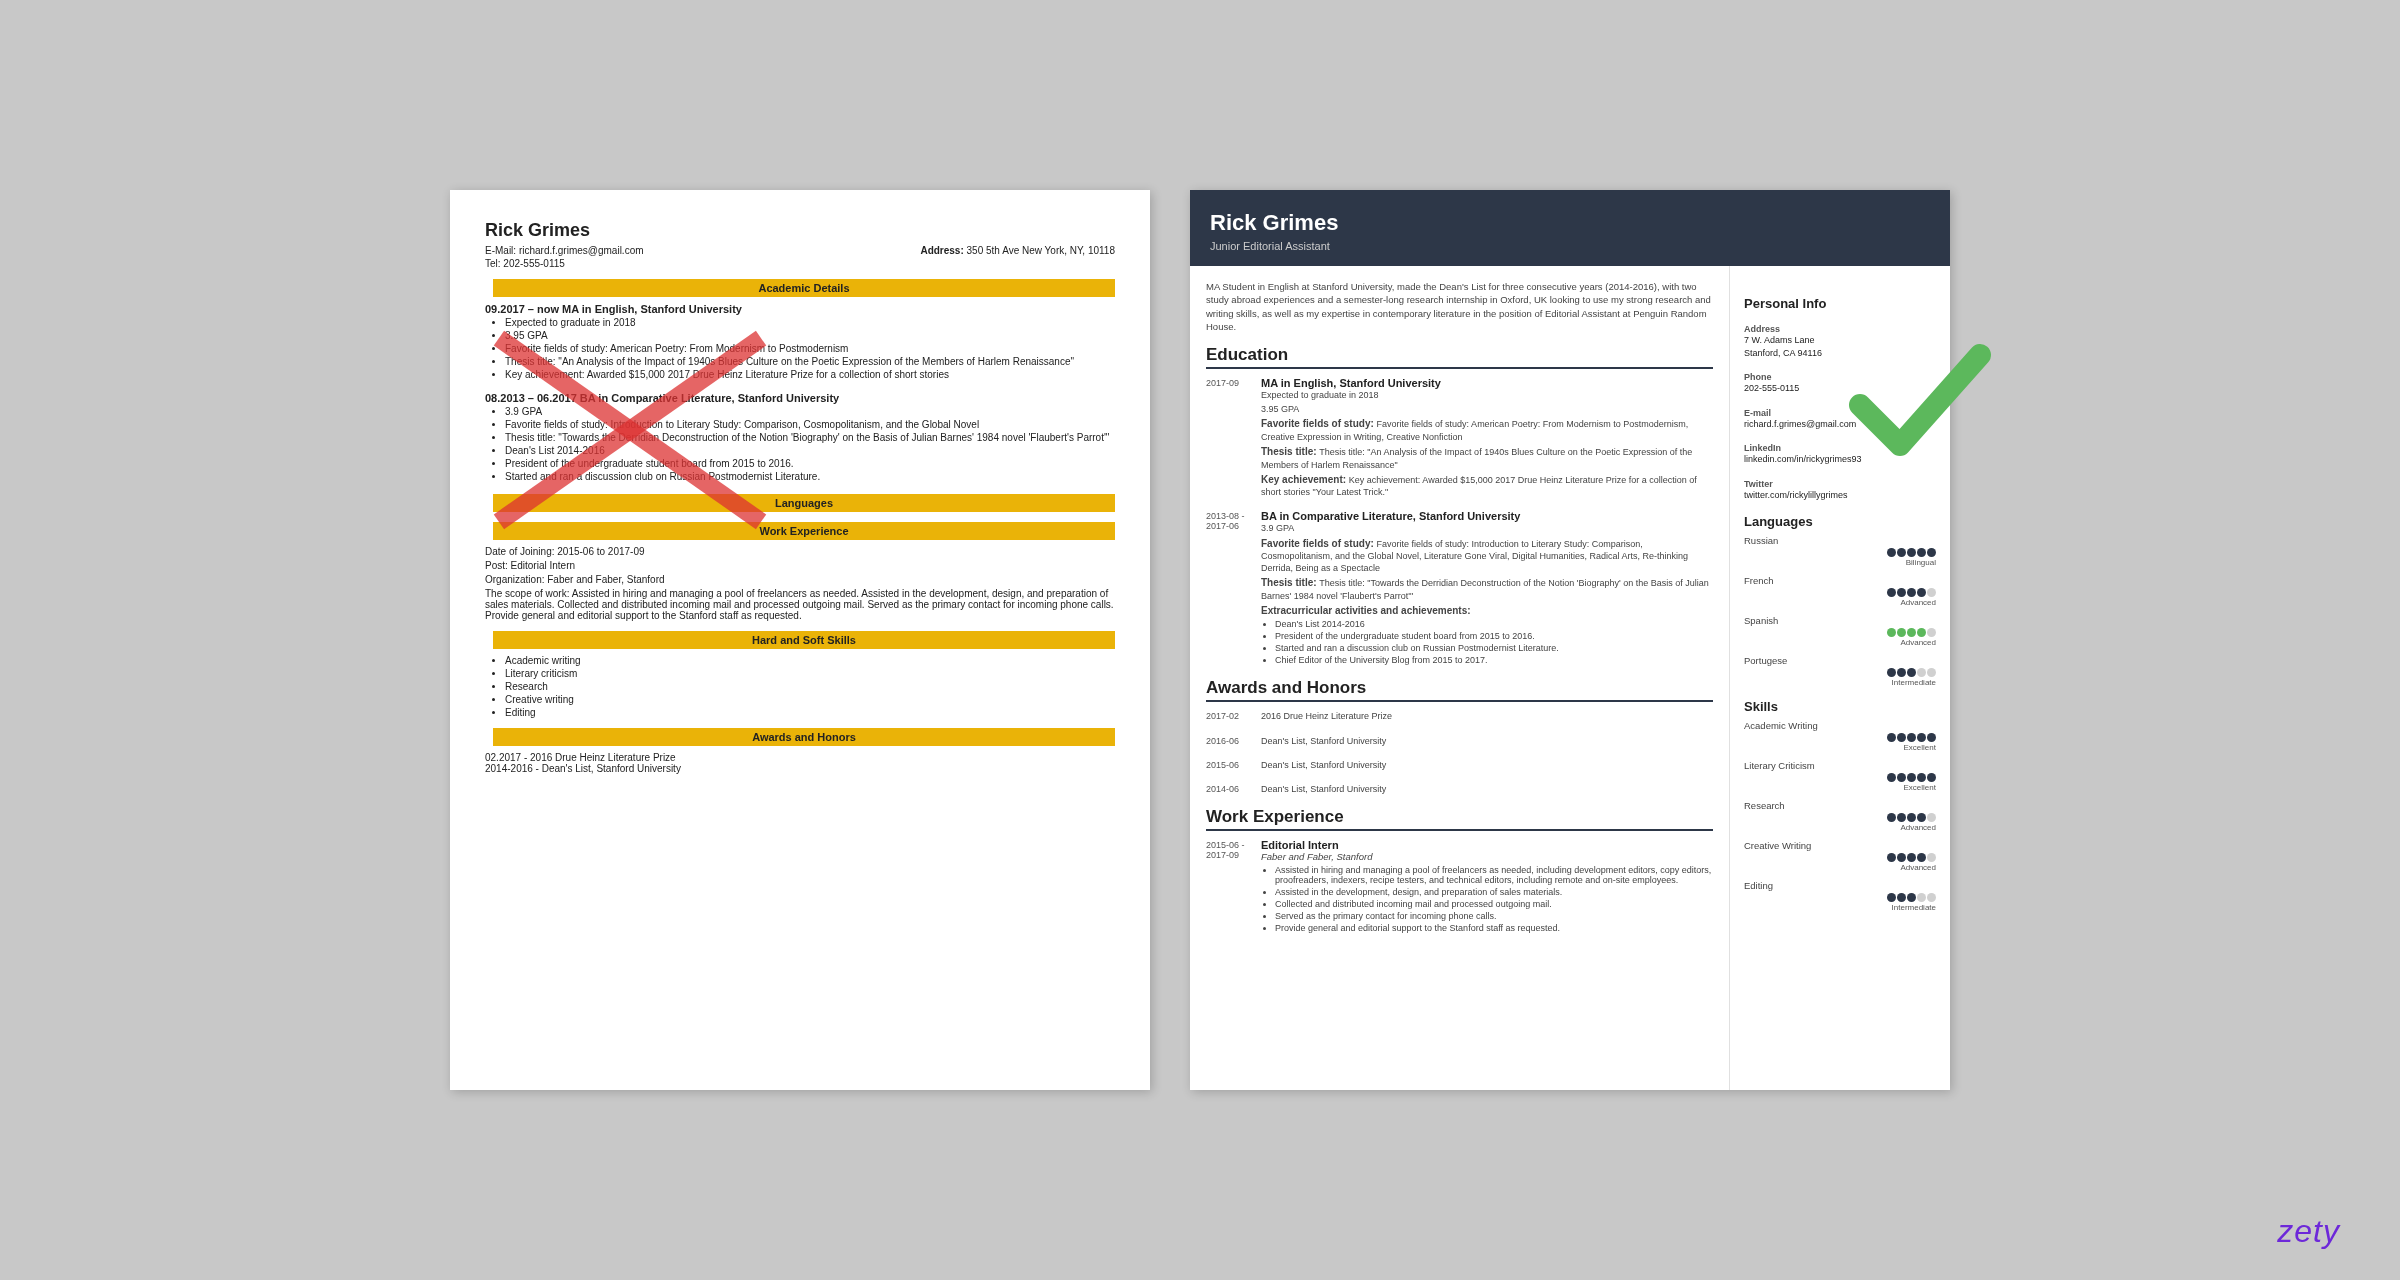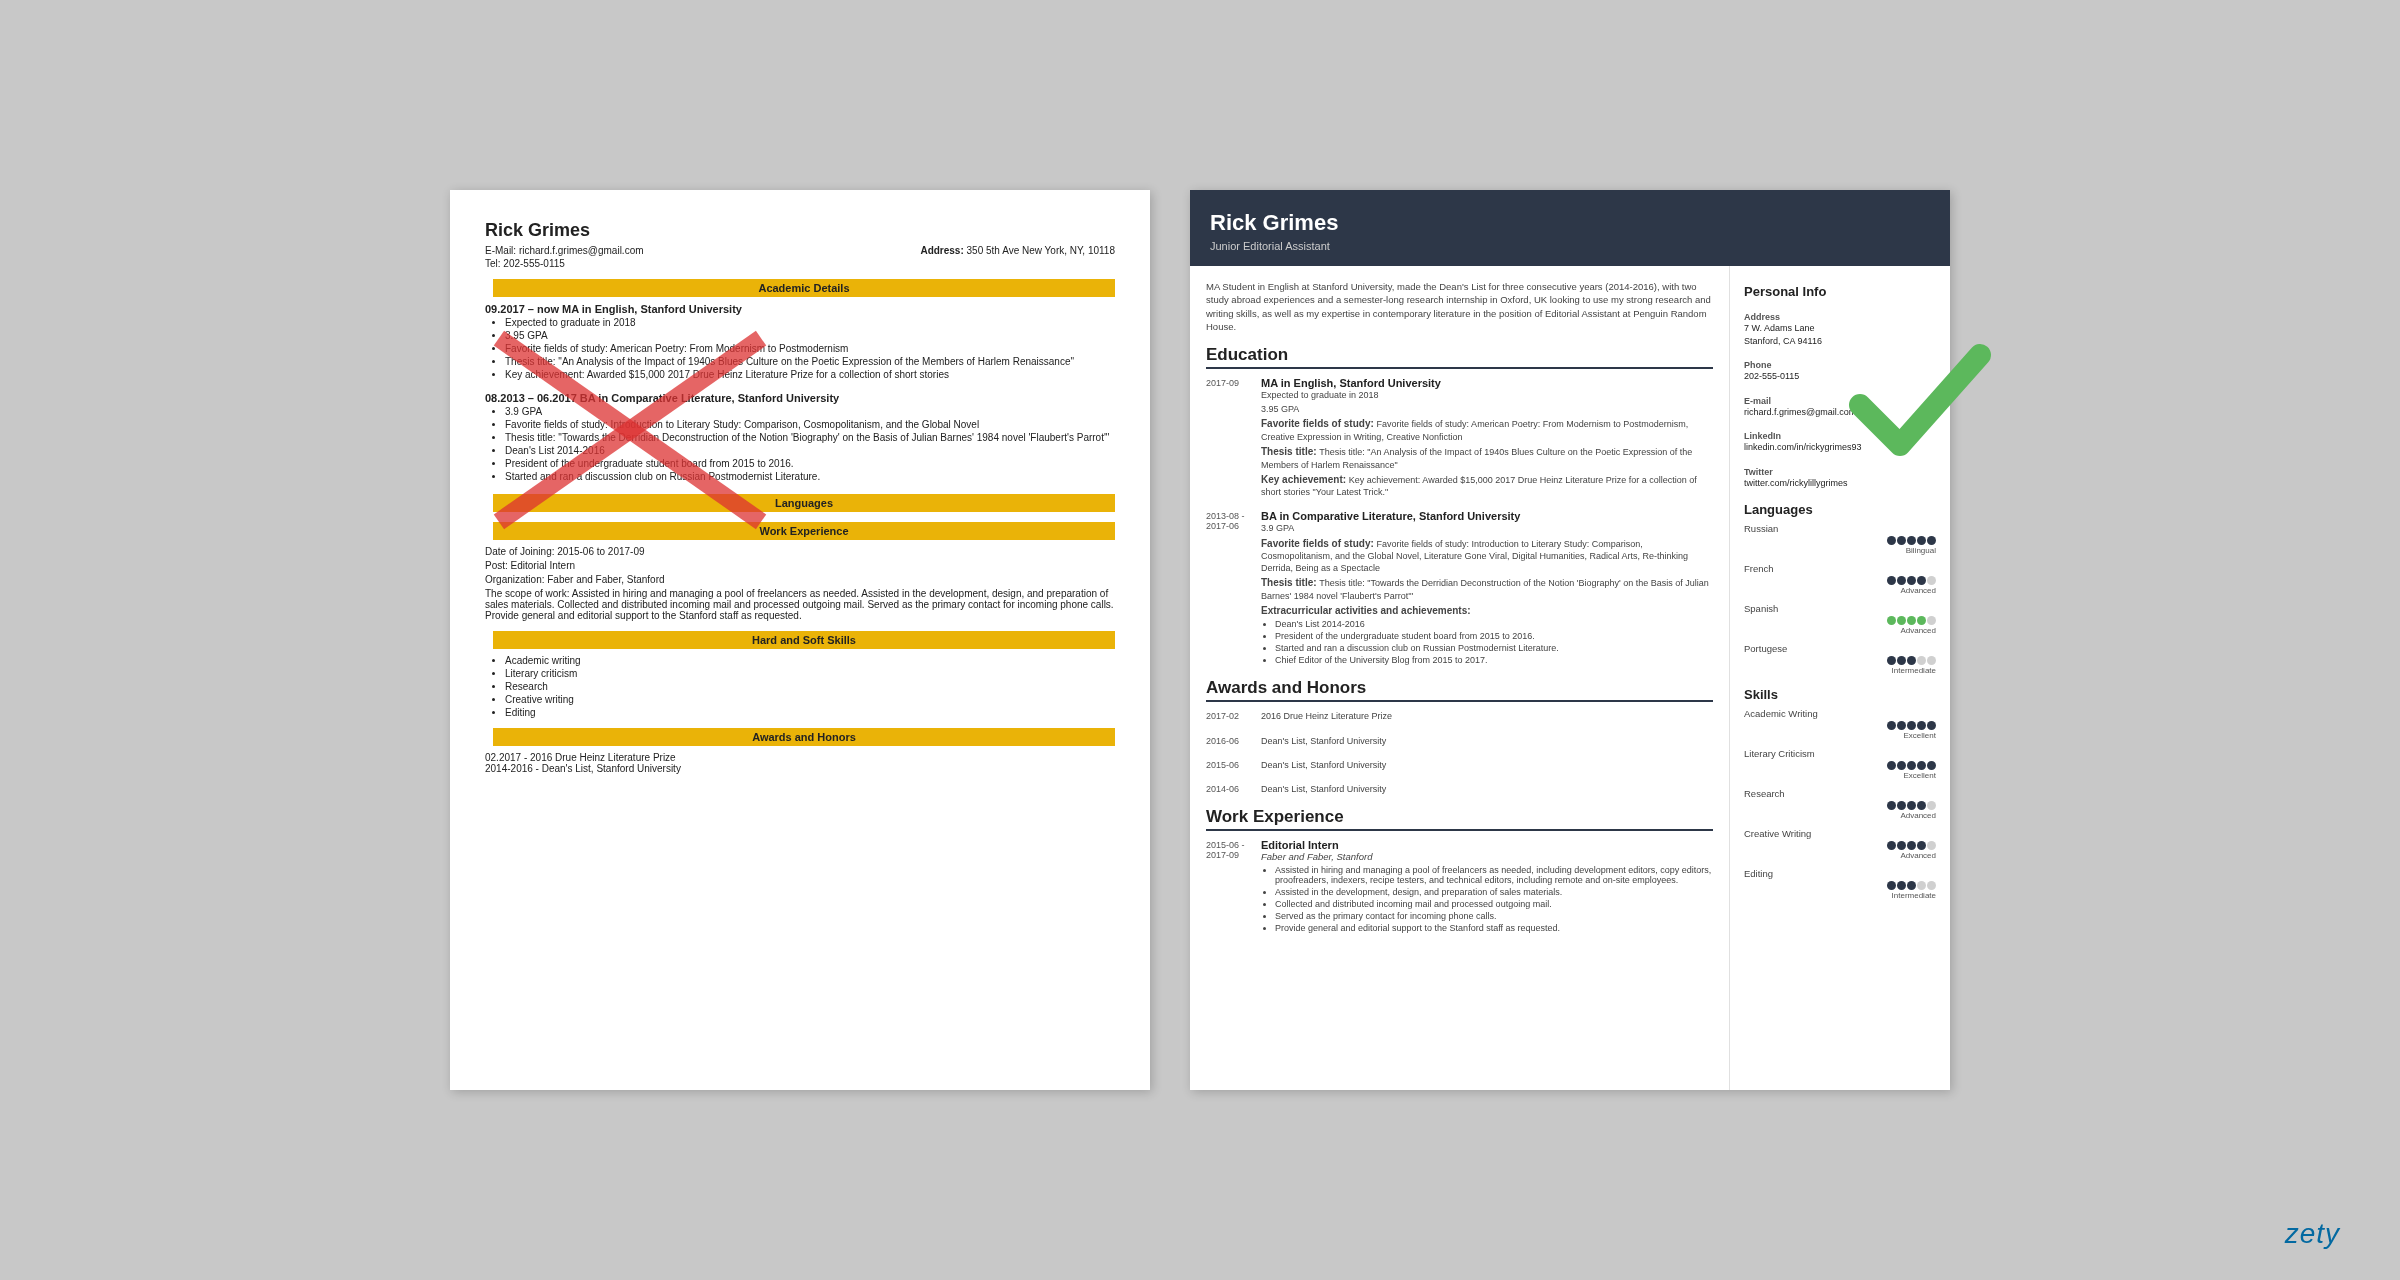--- a/index.html
+++ b/index.html
@@ -237,21 +237,21 @@
     
     .side-section-title {
       font-size: 13px;
       font-weight: bold;
       color: #222;
       margin-bottom: 6px;
       margin-top: 12px;
     }
 
     .side-section-title:first-child {
-      margin-top: 4px;
+      margin-top: 16px;
     }
 
     .side-info-label {
       font-size: 9px;
       font-weight: bold;
       color: #555;
       margin-top: 13px;
     }
 
     .side-info-value {
@@ -633,13 +633,13 @@
     </div>
   </div>
 
   <div style="position:absolute; top:130px; right:-50px; z-index:20;">
     <svg width="160" height="160" viewBox="0 0 160 160">
       <polyline points="20,85 60,125 140,35" fill="none" stroke="#5cb85c" stroke-width="22" stroke-linecap="round" stroke-linejoin="round"></polyline>
     </svg>
   </div>
 </div>
 
-<div class="zety-logo" style="position:fixed; bottom:30px; right:60px; font-size:28px; color:#0369a1; font-style:italic; font-weight:300;">zety</div>
+<div class="zety-logo" style="position:fixed; bottom:30px; right:60px; font-size:32px; color:#6d28d9; font-style:italic; font-weight:300;">zety</div>
 
 </body></html>

